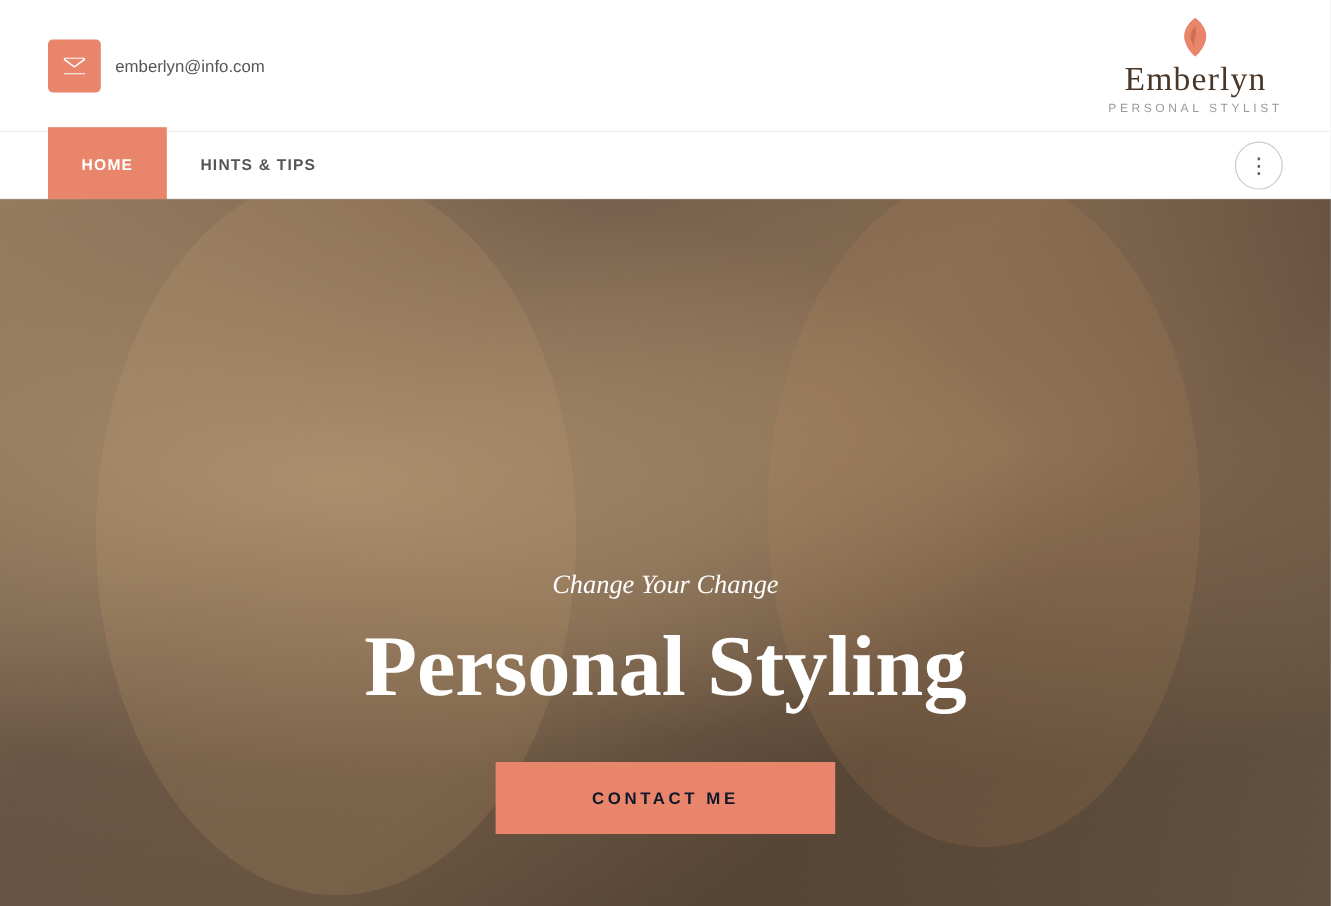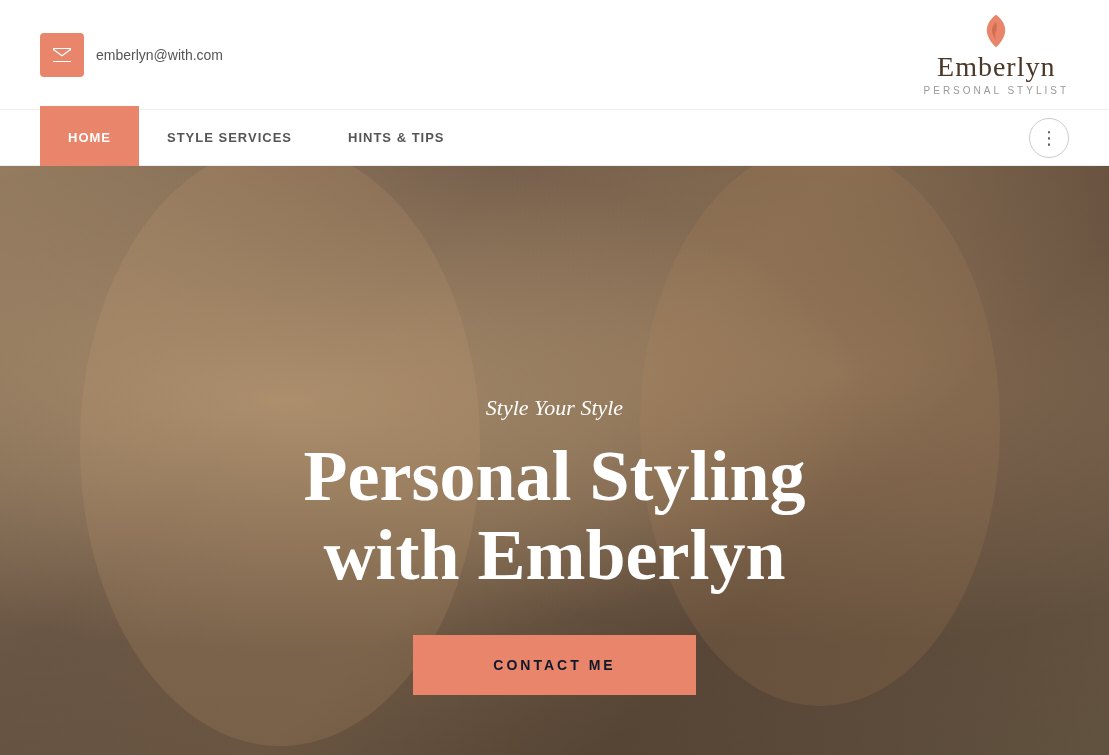--- a/index.html
+++ b/index.html
@@ -183,53 +183,51 @@
 </head>
 <body>
 
 <div class="header">
   <div class="header-left">
     <button class="icon-btn">
       <svg width="18" height="14" viewBox="0 0 18 14">
         <path d="M0 0h18v14H0V0zm1 1l8 6 8-6H1zm-1 1v11h18V2L9 8.5 0 2z"></path>
       </svg>
     </button>
-    <span class="email-text">emberlyn@with.com</span>
+    <span class="email-text">emberlyn@info.com</span>
   </div>
 
   <div class="logo-center">
     <svg class="logo-icon" viewBox="0 0 40 40" width="40" height="40">
 
       <path d="M20 2 C20 2, 32 10, 30 22 C28 32, 20 38, 20 38 C20 38, 12 32, 10 22 C8 10, 20 2, 20 2Z" fill="#e8856a"></path>
       <path d="M20 10 C20 10, 14 16, 16 22 C17.5 27, 20 30, 20 30 C20 30, 18 24, 20 20 C22 16, 20 10, 20 10Z" fill="#c06040" opacity="0.6"></path>
     </svg>
     <div class="logo-name">Emberlyn</div>
     <div class="logo-subtitle">PERSONAL STYLIST</div>
   </div>
 
 </div>
 
 <nav class="navbar">
   <button class="nav-item active">HOME</button>
-  <button class="nav-item">STYLE SERVICES</button>
   <button class="nav-item">HINTS &amp; TIPS</button>
   <button class="nav-more">
     <span>⋮</span>
   </button>
 </nav>
 
 <div class="hero">
   <div class="hero-bg"></div>
   <div class="hero-photo"></div>
 
   <svg style="position:absolute;top:0;left:0;width:100%;height:100%;opacity:0.15" viewBox="0 0 1109 589" preserveAspectRatio="xMidYMid slice">
     <ellipse cx="280" cy="280" rx="200" ry="300" fill="#d4a878"></ellipse>
     <ellipse cx="820" cy="260" rx="180" ry="280" fill="#c09060"></ellipse>
   </svg>
   <div class="hero-content">
-    <div class="hero-tagline">Style Your Style</div>
+    <div class="hero-tagline">Change Your Change</div>
     <div class="hero-title">
       <span>Personal Styling</span><br>
-      <span>with Emberlyn</span>
     </div>
     <button class="cta-btn">CONTACT ME</button>
   </div>
 </div>
 
 </body></html>

